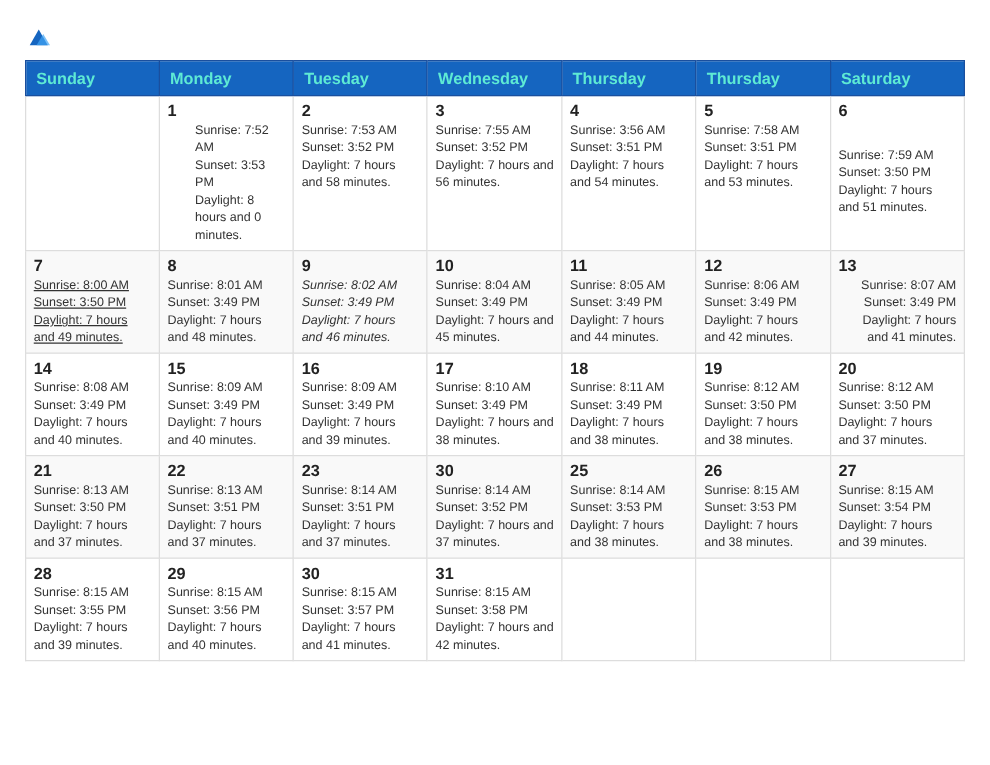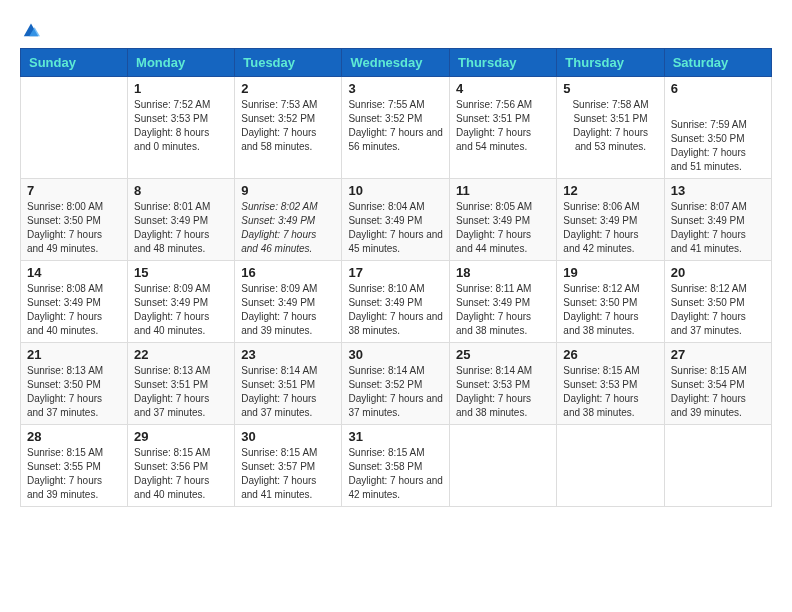--- a/index.html
+++ b/index.html
@@ -115,59 +115,59 @@
         <th>Thursday</th>
         <th>Thursday</th>
         <th>Saturday</th>
       </tr>
   </thead>
   <tbody id="calendar-body">
   <tr>
         <td class="empty-cell"></td>
         <td>
           <span class="day-number">1</span>
-          <div class="day-info" style="white-space: pre-line;">Sunrise: 7:52 AM
+          <div class="day-info" style="white-space: pre-line; margin-left: 22px;">Sunrise: 7:52 AM
 Sunset: 3:53 PM
 Daylight: 8 hours and 0 minutes.</div>
         </td>
         <td>
           <span class="day-number">2</span>
           <div class="day-info" style="white-space: pre-line;">Sunrise: 7:53 AM
 Sunset: 3:52 PM
 Daylight: 7 hours and 58 minutes.</div>
         </td>
         <td>
           <span class="day-number">3</span>
           <div class="day-info" style="white-space: pre-line;">Sunrise: 7:55 AM
 Sunset: 3:52 PM
 Daylight: 7 hours and 56 minutes.</div>
         </td>
         <td>
           <span class="day-number">4</span>
-          <div class="day-info" style="white-space: pre-line;">Sunrise: 7:56 AM
+          <div class="day-info" style="white-space: pre-line;">Sunrise: 3:56 AM
 Sunset: 3:51 PM
 Daylight: 7 hours and 54 minutes.</div>
         </td>
         <td>
           <span class="day-number">5</span>
-          <div class="day-info" style="white-space: pre-line; text-align: center;">Sunrise: 7:58 AM
+          <div class="day-info" style="white-space: pre-line;">Sunrise: 7:58 AM
 Sunset: 3:51 PM
 Daylight: 7 hours and 53 minutes.</div>
         </td>
         <td>
           <span class="day-number">6</span>
           <div class="day-info" style="white-space: pre-line; margin-top: 22px;">Sunrise: 7:59 AM
 Sunset: 3:50 PM
 Daylight: 7 hours and 51 minutes.</div>
         </td>
       </tr>
       <tr>
         <td>
           <span class="day-number">7</span>
-          <div class="day-info" style="white-space: pre-line;">Sunrise: 8:00 AM
+          <div class="day-info" style="white-space: pre-line; text-decoration: underline;">Sunrise: 8:00 AM
 Sunset: 3:50 PM
 Daylight: 7 hours and 49 minutes.</div>
         </td>
         <td>
           <span class="day-number">8</span>
           <div class="day-info" style="white-space: pre-line;">Sunrise: 8:01 AM
 Sunset: 3:49 PM
 Daylight: 7 hours and 48 minutes.</div>
         </td>
         <td>
@@ -189,21 +189,21 @@
 Daylight: 7 hours and 44 minutes.</div>
         </td>
         <td>
           <span class="day-number">12</span>
           <div class="day-info" style="white-space: pre-line;">Sunrise: 8:06 AM
 Sunset: 3:49 PM
 Daylight: 7 hours and 42 minutes.</div>
         </td>
         <td>
           <span class="day-number">13</span>
-          <div class="day-info" style="white-space: pre-line;">Sunrise: 8:07 AM
+          <div class="day-info" style="white-space: pre-line; text-align: right;">Sunrise: 8:07 AM
 Sunset: 3:49 PM
 Daylight: 7 hours and 41 minutes.</div>
         </td>
       </tr>
       <tr>
         <td>
           <span class="day-number">14</span>
           <div class="day-info" style="white-space: pre-line;">Sunrise: 8:08 AM
 Sunset: 3:49 PM
 Daylight: 7 hours and 40 minutes.</div>

